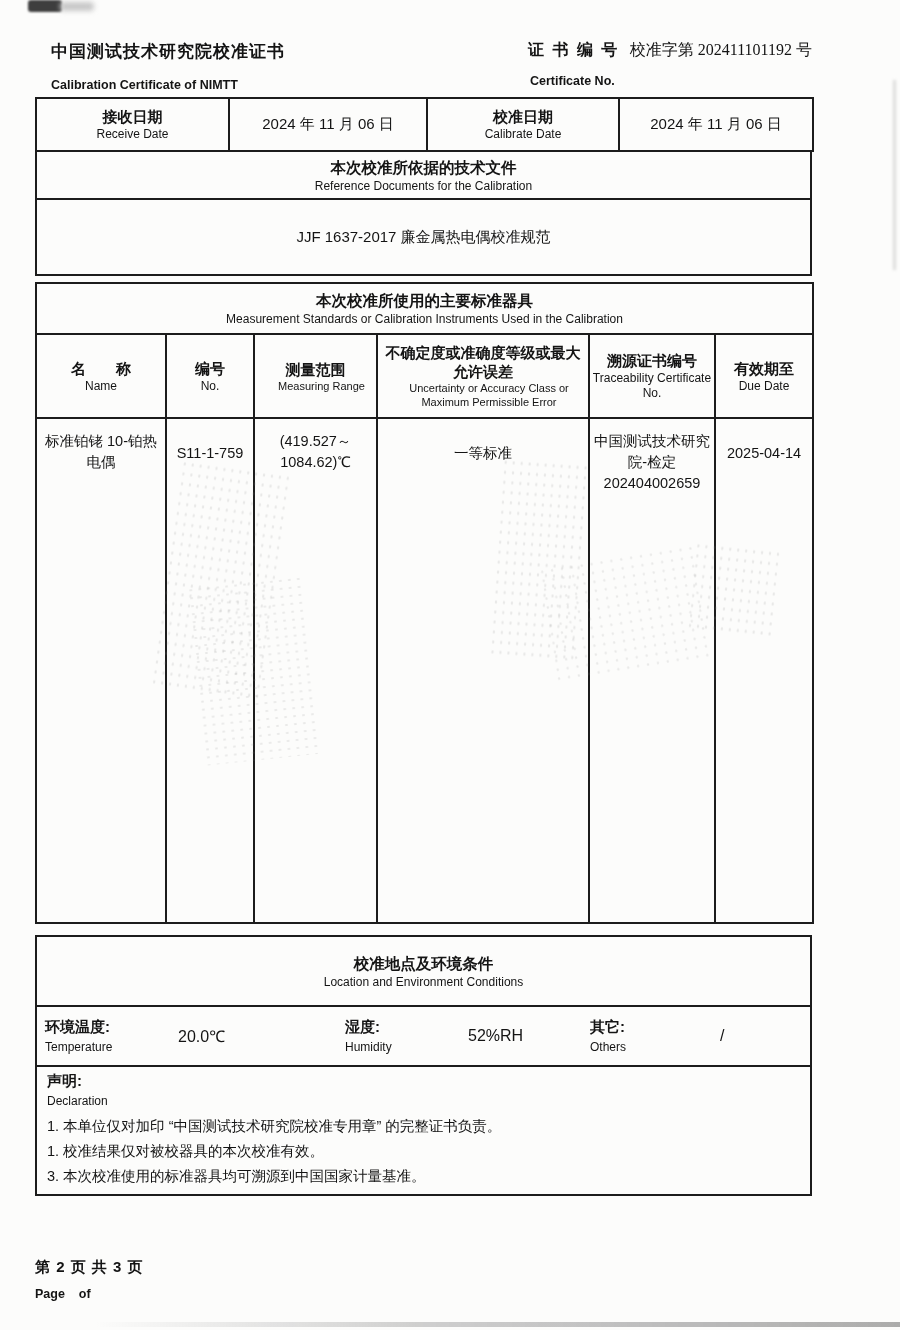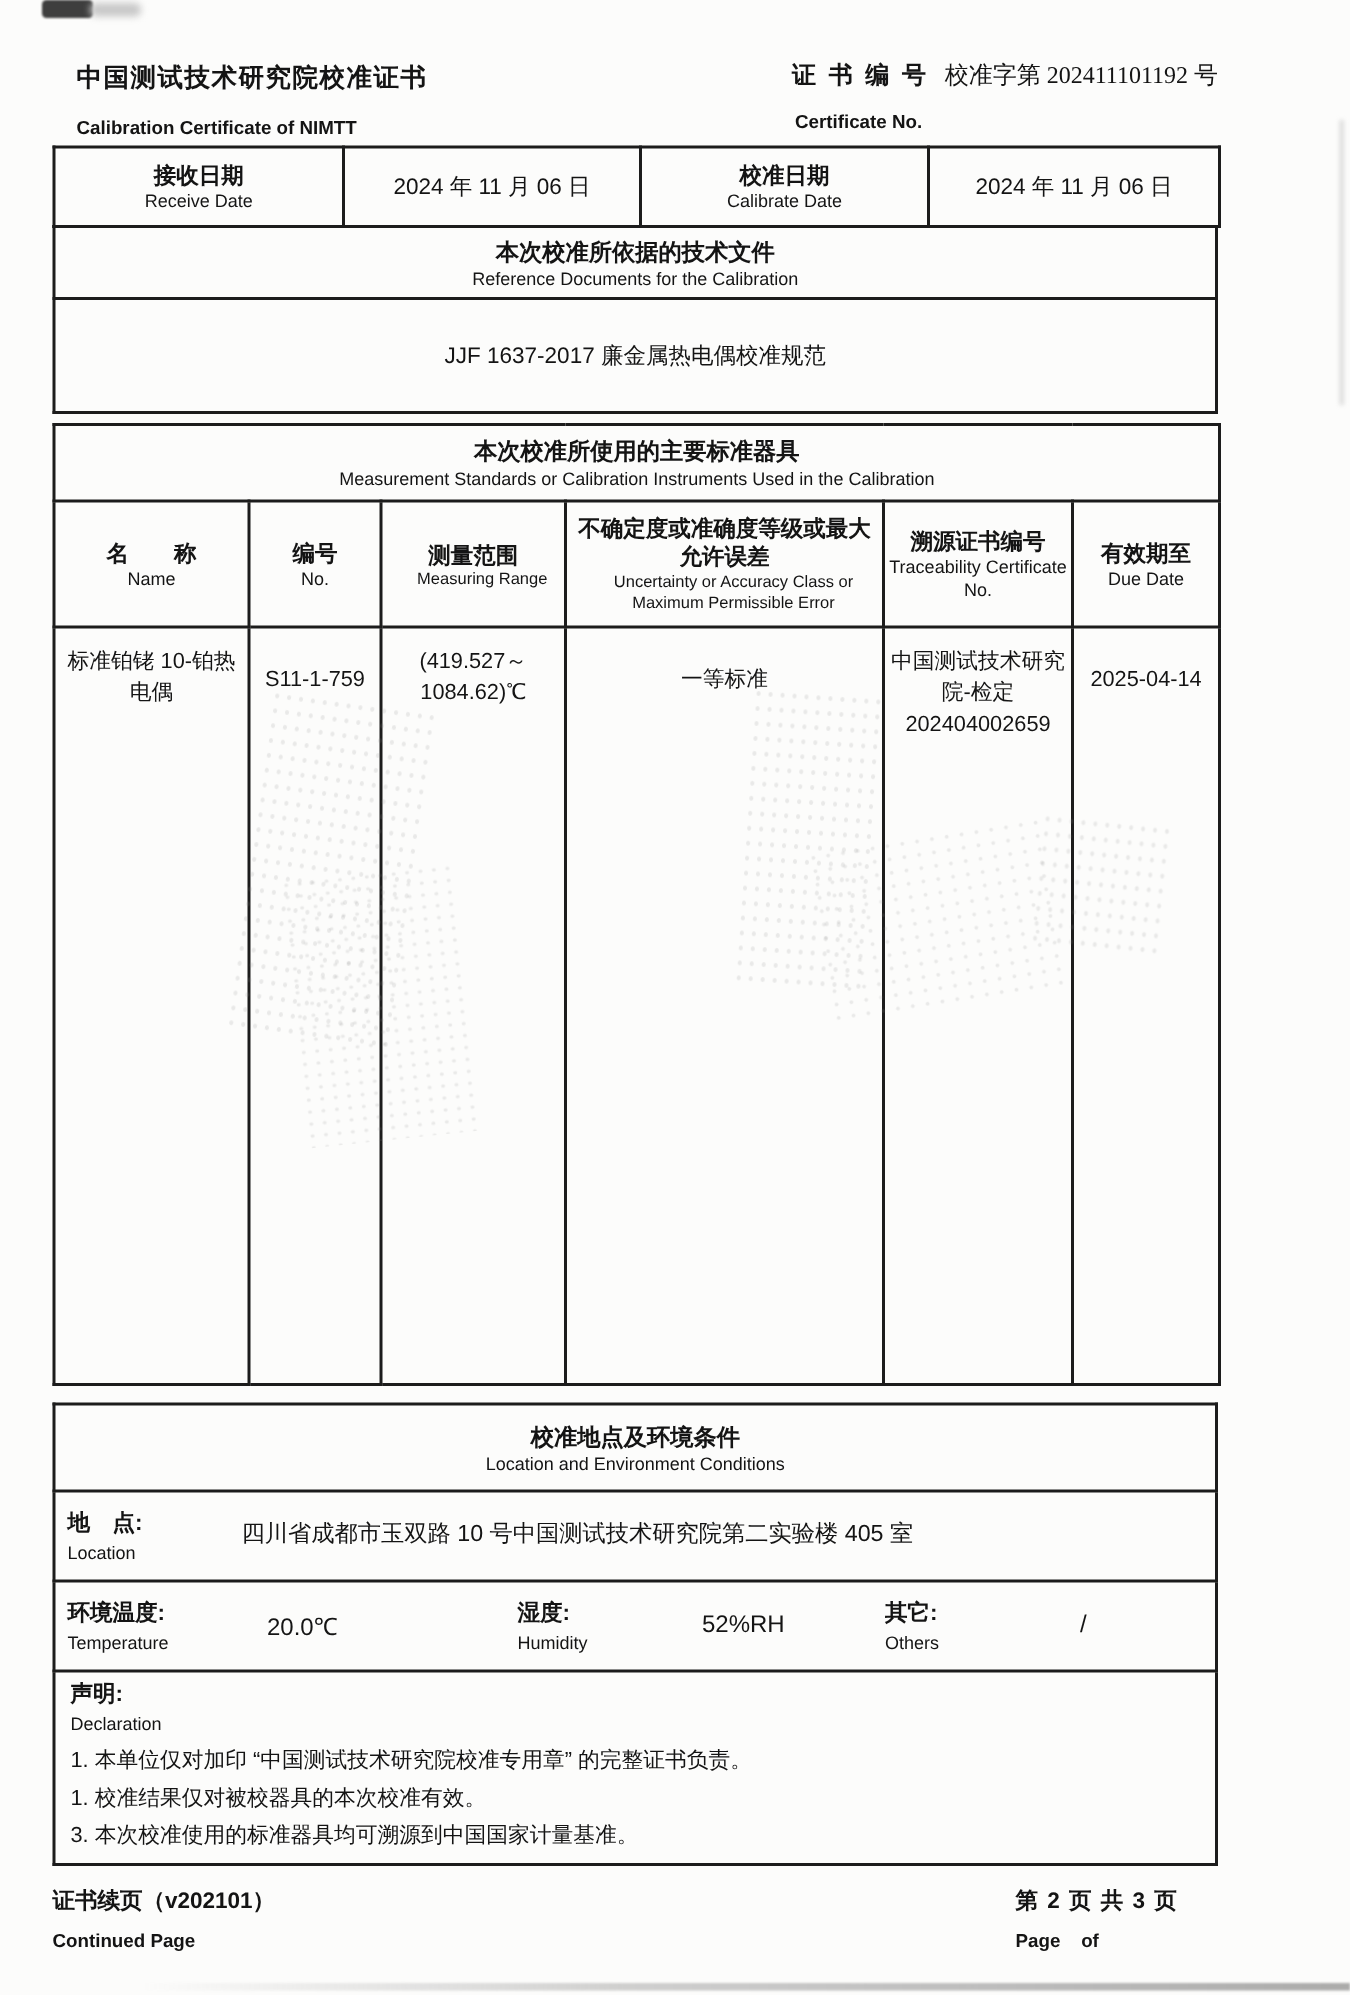--- a/index.html
+++ b/index.html
@@ -36,21 +36,21 @@
   .t-ref .title-row td { height:48px; }
   .t-ref .content-row td { height:76px; font-size:15px; }
 
   .t-inst { position:absolute; top:282px; left:0; }
   .t-inst .title-row td { height:51px; }
   .t-inst .head-row td { height:84px; padding:2px 1px; }
   .t-inst .data-row td { height:505px; vertical-align:top; padding-top:12px; font-size:14.5px; line-height:21px; }
   .t-inst .data-row td.pt-lg { padding-top:24px; }
 
   .t-loc { position:absolute; top:935px; left:0; }
-  .t-loc .title-row td { height:58px; }
+  .t-loc .title-row td { height:70px; }
   .row-cell { text-align:left; }
   .loc-row td { height:60px; padding:4px 8px; }
   .env-row td { height:60px; padding:4px 8px; }
   .decl-row td { height:120px; padding:5px 10px; }
 
   .pair { display:inline-block; vertical-align:middle; }
   .pair .zh { font-size:15px; font-weight:bold; white-space:pre; }
   .pair .en { font-size:12px; margin-top:3px; }
 
   .loc-flex, .env-flex { display:flex; align-items:center; }
@@ -204,31 +204,20 @@
       </table>
 
     <table class="t-loc">
       <tbody>
           <tr class="title-row">
         <td>
           <div class="zh-h" style="font-size:15.5px">校准地点及环境条件</div>
           <div class="en-h">Location and Environment Conditions</div>
         </td>
       </tr>
-      <tr class="loc-row">
-        <td class="row-cell">
-          <div class="loc-flex">
-            <div class="pair seg" style="width:108px">
-              <div class="zh">地　点:</div>
-              <div class="en">Location</div>
-            </div>
-            <div class="loc-value">四川省成都市玉双路 10 号中国测试技术研究院第二实验楼 405 室</div>
-          </div>
-        </td>
-      </tr>
       <tr class="env-row">
         <td class="row-cell">
           <div class="env-flex">
             <div class="pair seg" style="width:105px">
               <div class="zh">环境温度:</div>
               <div class="en">Temperature</div>
             </div>
             <div class="seg seg-val" style="width:195px; padding-left:28px">20.0℃</div>
             <div class="pair seg" style="width:85px">
               <div class="zh">湿度:</div>
@@ -249,24 +238,20 @@
           <div class="decl-en">Declaration</div>
           <div class="decl-item">1. 本单位仅对加印 “中国测试技术研究院校准专用章” 的完整证书负责。</div>
           <div class="decl-item">1. 校准结果仅对被校器具的本次校准有效。</div>
           <div class="decl-item">3. 本次校准使用的标准器具均可溯源到中国国家计量基准。</div>
         </td>
       </tr>
     </tbody>
       </table>
 
     <div class="doc-footer">
-      <div>
-        <div class="foot-zh">证书续页（v202101）</div>
-        <div class="foot-en">Continued Page</div>
-      </div>
       <div class="foot-right">
         <div class="foot-zh">第 2 页 共 3 页</div>
         <div class="foot-en">Page    of</div>
       </div>
     </div>
 
   </div>
 
   <div class="speckle sp1"></div>
   <div class="speckle sp2"></div>

